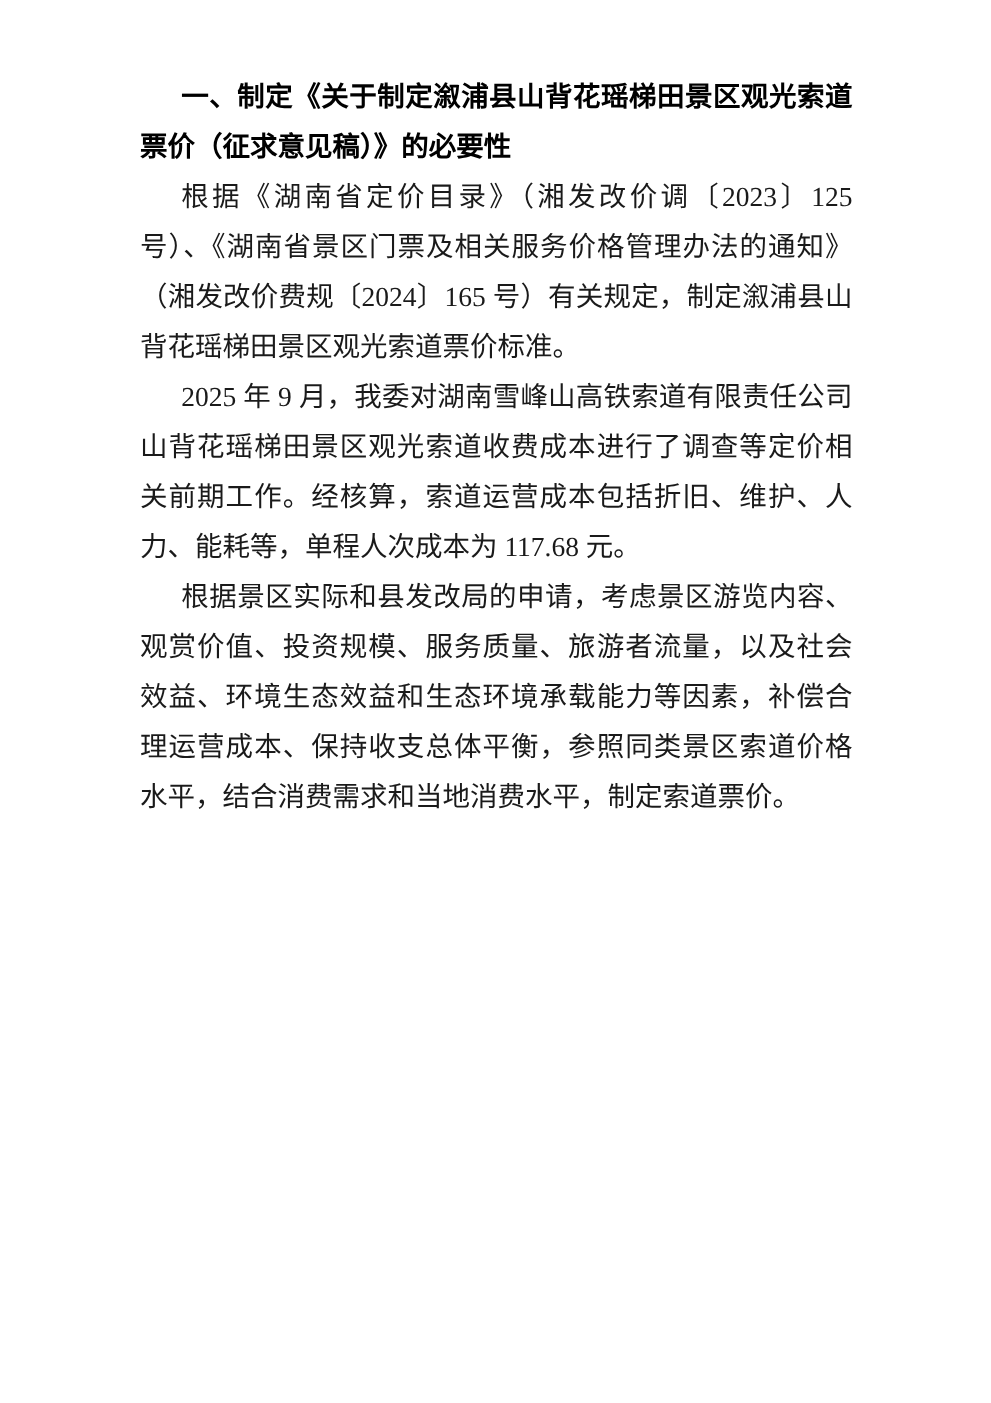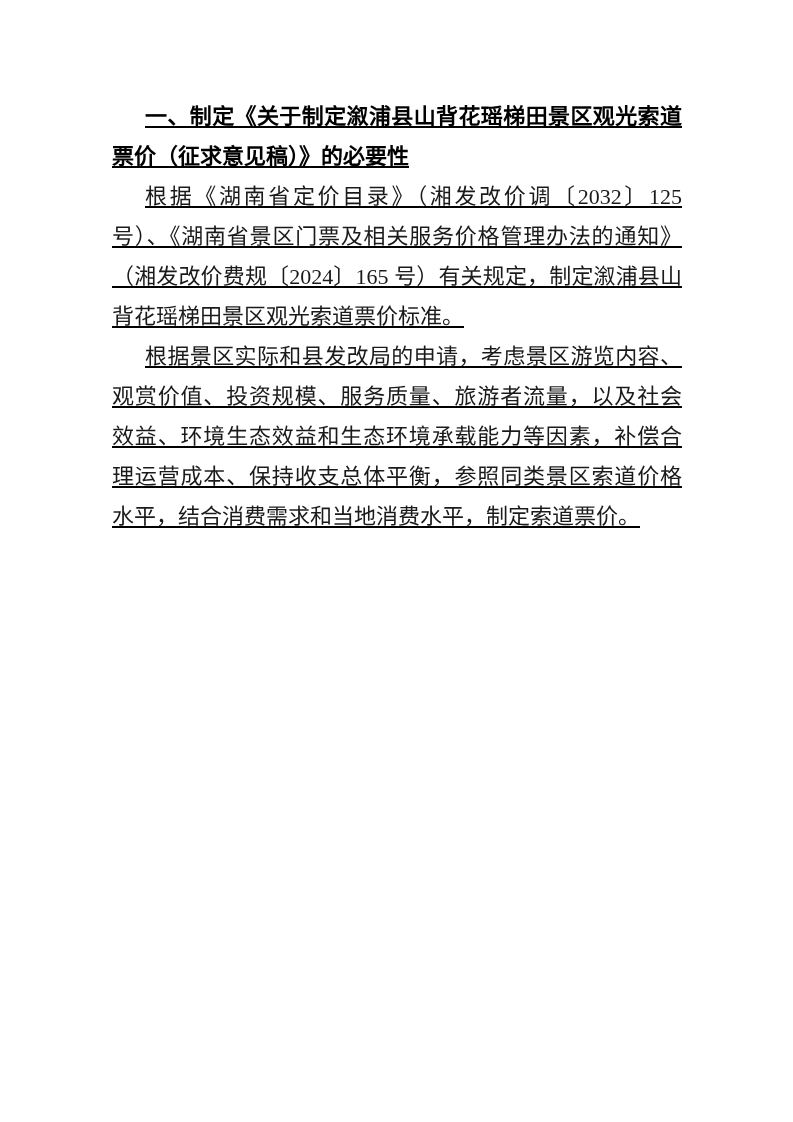--- a/index.html
+++ b/index.html
@@ -8,24 +8,23 @@
     padding: 0;
     background: #ffffff;
   }
   .page {
     position: relative;
     width: 793px;
     height: 1122px;
     margin: 0 auto;
     background: #ffffff;
     box-sizing: border-box;
-    padding: 97px 111px 40px 112px;
+    padding: 58px 111px 40px 112px;
     color: #000000;
     overflow: hidden;
-    text-decoration: underline;
   }
   .doc-heading {
     margin: 0;
     font-family: "Liberation Sans", "DejaVu Sans", sans-serif;
     font-weight: 700;
     font-size: 22px;
     line-height: 40px;
     text-indent: 33px;
     text-align: justify;
     text-justify: inter-character;
@@ -42,20 +41,21 @@
     text-justify: inter-character;
     color: #1a1a1a;
   }
 </style>
 </head>
 <body>
 
 <div class="page">
   <h2 class="doc-heading">一、制定《关于制定溆浦县山背花瑶梯田景区观光索道票价（征求意见稿）》的必要性</h2>
 
-  <p class="doc-paragraph">根据《湖南省定价目录》（湘发改价调〔2032〕125 号）、《湖南省景区门票及相关服务价格管理办法的通知》（湘发改价费规〔2024〕165 号）有关规定，制定溆浦县山背花瑶梯田景区观光索道票价标准。</p>
+  <p class="doc-paragraph">根据《湖南省定价目录》（湘发改价调〔2023〕125 号）、《湖南省景区门票及相关服务价格管理办法的通知》（湘发改价费规〔2024〕165 号）有关规定，制定溆浦县山背花瑶梯田景区观光索道票价标准。</p>
 
 
 
+  <p class="doc-paragraph">2025 年 9 月，我委对湖南雪峰山高铁索道有限责任公司山背花瑶梯田景区观光索道收费成本进行了调查等定价相关前期工作。经核算，索道运营成本包括折旧、维护、人力、能耗等，单程人次成本为 117.68 元。</p>
 
 
   <p class="doc-paragraph">根据景区实际和县发改局的申请，考虑景区游览内容、观赏价值、投资规模、服务质量、旅游者流量，以及社会效益、环境生态效益和生态环境承载能力等因素，补偿合理运营成本、保持收支总体平衡，参照同类景区索道价格水平，结合消费需求和当地消费水平，制定索道票价。</p>
 </div>
 
 </body></html>

